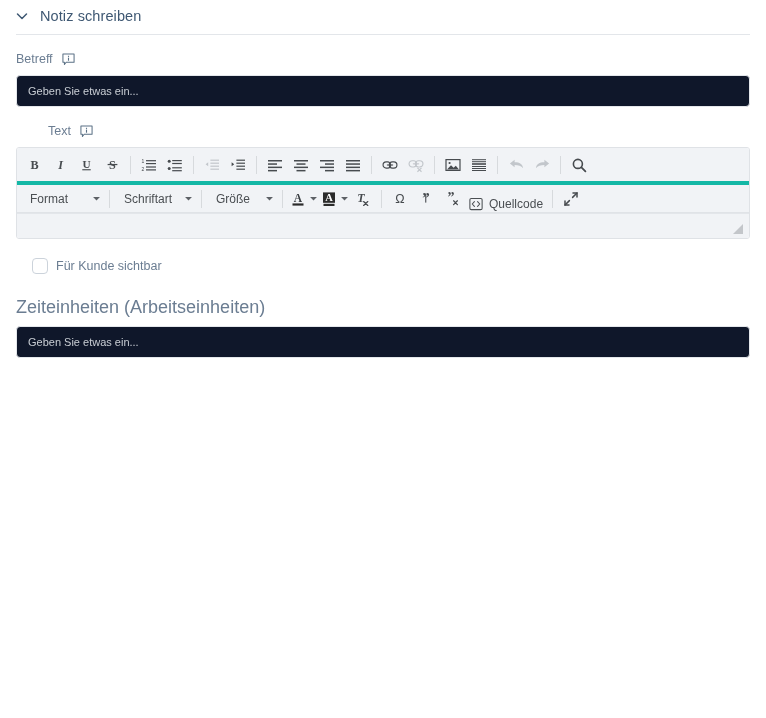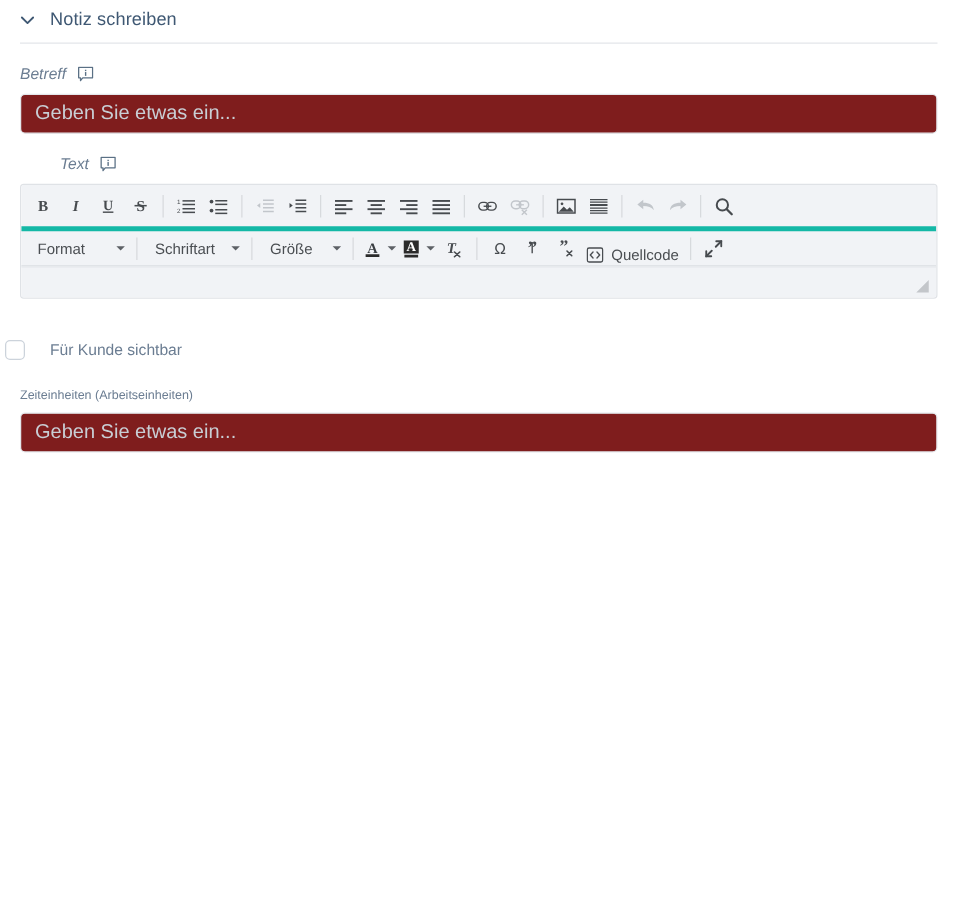--- a/index.html
+++ b/index.html
@@ -45,39 +45,38 @@
 
   
   .field { padding: 0 16px; }
   .field-label-row {
     display: flex;
     align-items: center;
     gap: 9px;
     margin-top: 16px;
     margin-bottom: 8px;
     height: 16px;
-    font-style: italic;
   }
   .field-label {
     font-size: 12.5px;
     color: #6b7d92;
   }
   .info-icon {
     width: 13px; height: 13px;
     display: inline-flex;
     flex: 0 0 auto;
     color: #5a7085;
   }
   .text-input {
     width: 100%;
     height: 32px;
     border: 1px solid #e4e7eb;
     border-radius: 4px;
-    background: #7f1d1d;
-    font-size: 16px;
+    background: #0f172a;
+    font-size: 11px;
     color: #9aa3ad;
     padding: 0 11px;
     outline: none;
     font-family: "Liberation Sans", sans-serif;
   }
   .text-input::placeholder { color: #c9ced4; }
 
   
   .editor-wrap {
     margin: 0 16px;
@@ -180,42 +179,42 @@
     position: absolute;
     right: 5px; bottom: 3px;
     width: 12px; height: 12px;
     color: #c3c6ca;
   }
 
   
   .checkbox-row {
     display: flex;
     align-items: center;
-    gap: 20px;
-    padding: 0 4px;
-    margin-top: 32px;
+    gap: 8px;
+    padding: 0 32px;
+    margin-top: 18px;
     height: 18px;
   }
   .checkbox-box {
     width: 16px; height: 16px;
     border: 1px solid #ccd3db;
     border-radius: 4px;
     background: #fff;
     flex: 0 0 auto;
   }
   .checkbox-label {
     font-size: 12.5px;
     color: #6b7d92;
   }
 
   .bottom-label {
     padding: 0 16px;
     margin-top: 22px;
     margin-bottom: 8px;
-    font-size: 10px;
+    font-size: 18px;
     color: #6b7d92;
   }
   .bottom-field { padding: 0 16px; }
 
   svg { display: block; }
 </style>
 </head>
 <body>
 
 <div class="page">

